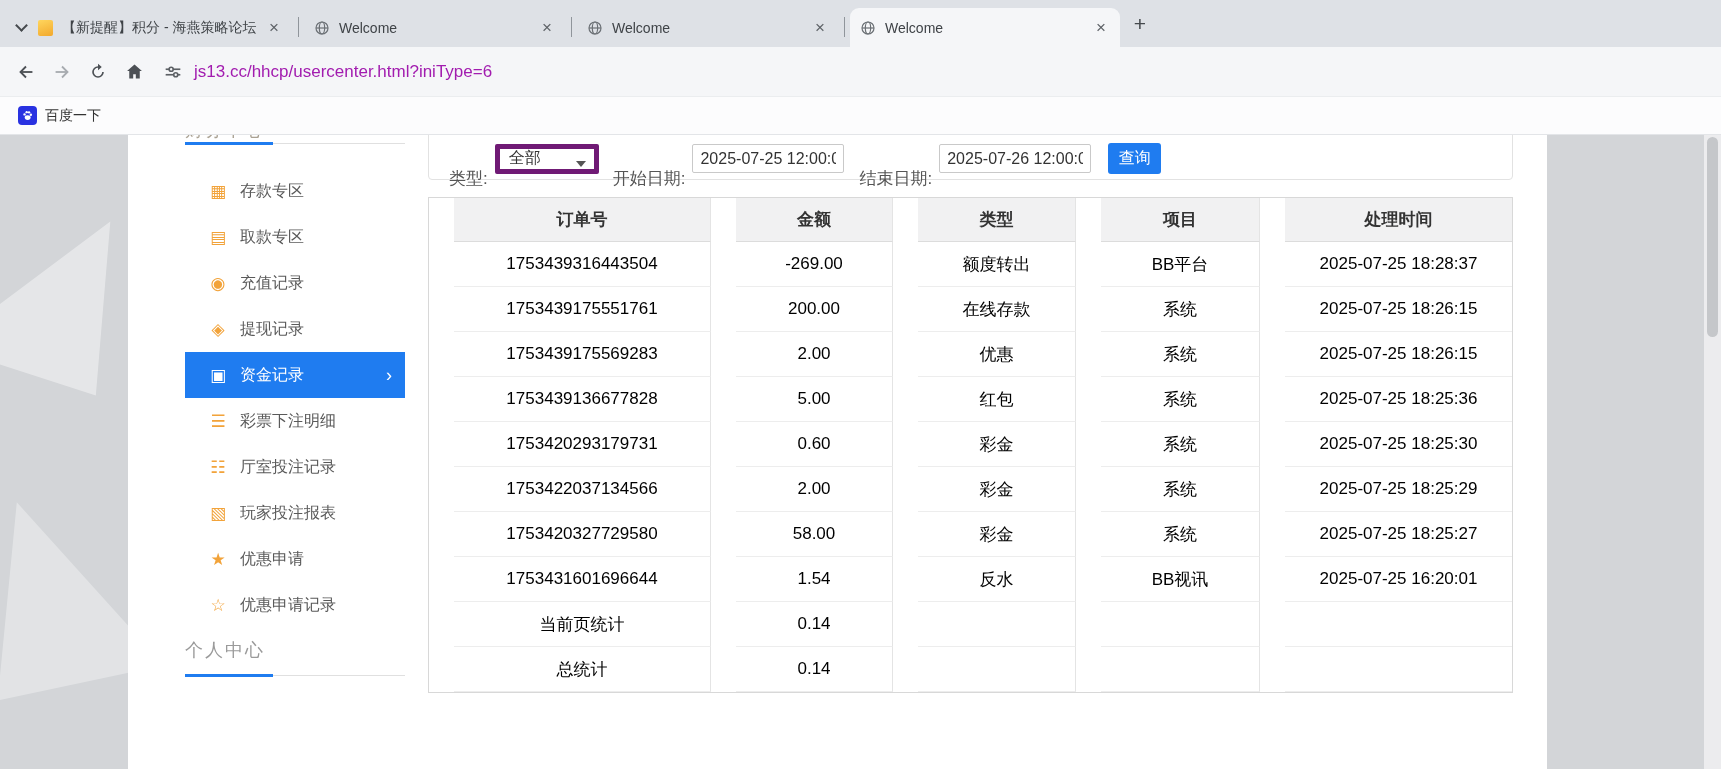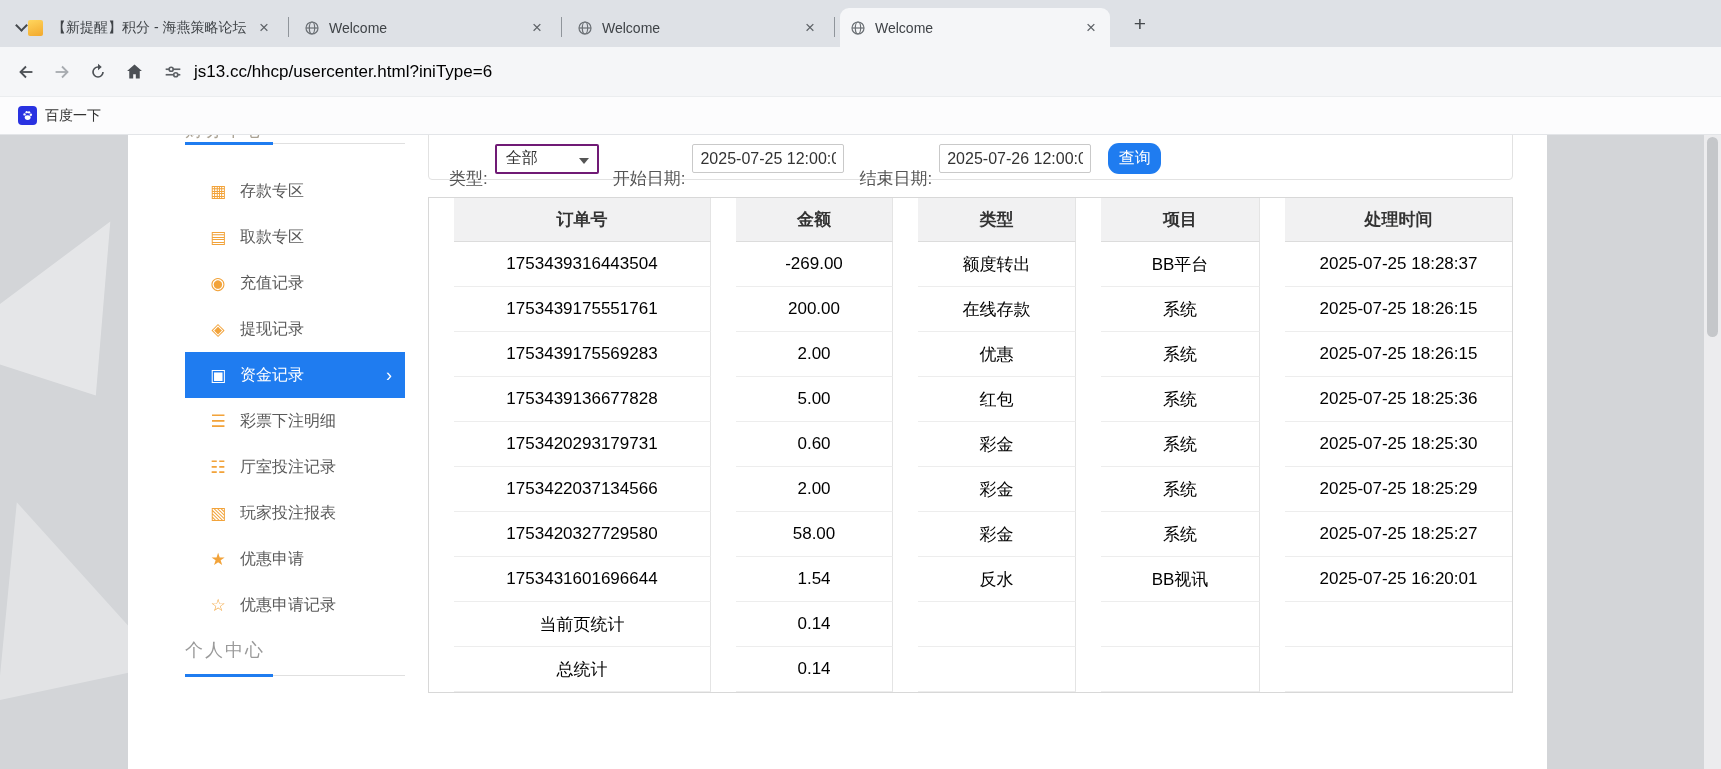--- a/index.html
+++ b/index.html
@@ -9,40 +9,40 @@
   }
   *{box-sizing:border-box;margin:0;padding:0;}
   html,body{width:1721px;height:769px;overflow:hidden;}
   body{font-family:"Liberation Sans","DejaVu Sans",sans-serif;background:#fff;}
   .screen{position:relative;width:1721px;height:769px;overflow:hidden;}
 
   
   .tabbar{position:relative;height:47px;background:#dee1e6;}
   .tab-search{position:absolute;left:10px;top:16px;width:22px;height:22px;display:flex;align-items:center;justify-content:center;cursor:pointer;}
   .chev-down{width:9px;height:9px;border-right:2px solid #45494d;border-bottom:2px solid #45494d;transform:rotate(45deg);margin-top:-4px;}
-  .tabs{position:absolute;left:18px;bottom:0;display:flex;align-items:flex-end;height:47px;}
+  .tabs{position:absolute;left:28px;bottom:0;display:flex;align-items:flex-end;height:47px;}
   .tab{height:39px;display:flex;align-items:center;padding:0 10px;border-radius:9px 9px 0 0;color:#3f4347;position:relative;cursor:pointer;}
   .tab .title{font-size:14px;white-space:nowrap;overflow:hidden;text-overflow:ellipsis;flex:1;}
   .tab .close{margin-left:8px;font-size:17px;line-height:1;color:#5f6368;padding:1px 4px;border-radius:50%;cursor:pointer;}
   .tab.active{background:#f5f6f8;}
   .tab.w1{width:265px;}
   .tab.w2{width:262px;}
   .tab.w4{width:270px;}
   .tab-sep{width:1px;height:20px;background:#90959b;margin:0 5px 10px 5px;align-self:flex-end;}
   .doc-ico{width:15px;height:16px;background:linear-gradient(160deg,#ffd65e,#f2a82c);border-radius:2px;margin-right:9px;flex:none;}
   .globe{width:16px;height:16px;margin-right:9px;flex:none;color:#6b7075;}
   .newtab{position:absolute;left:1128px;top:12px;width:24px;height:24px;display:flex;align-items:center;justify-content:center;font-size:21px;color:#45494d;cursor:pointer;}
 
   
   .navbar{height:50px;background:#f5f6f8;display:flex;align-items:center;padding-left:8px;border-bottom:1px solid #ebedef;}
   .nav-btn{width:36px;height:36px;display:flex;align-items:center;justify-content:center;color:#4c5055;cursor:pointer;border-radius:50%;flex:none;}
   .nav-btn.disabled{color:#a7abb0;}
   .addr{display:flex;align-items:center;margin-left:10px;cursor:text;}
   .addr .tune{width:22px;height:22px;color:#5c6artists065;color:#5c6065;margin-right:10px;}
-  .url{font-size:17px;color:#000000;}
+  .url{font-size:17px;color:#a21caf;}
 
   
   .bookbar{height:38px;background:#fcfcfd;border-bottom:1px solid #e3e5e8;display:flex;align-items:center;padding-left:10px;}
   .bm{display:flex;align-items:center;gap:8px;padding:4px 8px;border-radius:4px;cursor:pointer;}
   .bm-ico{width:19px;height:19px;background:var(--baidu-blue,#2932e1);border-radius:4px;display:flex;align-items:center;justify-content:center;flex:none;}
   .bm-label{font-size:14px;color:#333;}
 
   
   .content{position:absolute;top:135px;left:0;right:0;bottom:0;background:#d3d5d8;overflow:hidden;}
   .tri{position:absolute;width:0;height:0;}
@@ -62,24 +62,24 @@
   .item .chevr{position:absolute;right:13px;font-size:18px;color:#fff;display:none;}
   .item.active .chevr{display:block;}
   .side-bottom{position:absolute;left:57px;top:503px;width:220px;font-size:18px;color:#9a9a9a;letter-spacing:2px;}
   .side-bot-line{position:absolute;left:57px;top:540px;width:220px;height:1px;background:#e0e0e0;}
   .side-bot-blue{position:absolute;left:57px;top:539px;width:88px;height:3px;background:var(--accent,#1f7cf0);}
 
   
   .main{position:absolute;left:300px;top:0;width:1085px;}
   .filterbox{position:absolute;top:-12px;left:0;width:1085px;height:57px;border:1px solid #e2e2e2;border-radius:4px;background:#fff;display:flex;align-items:center;padding:14px 18px 0 20px;}
   .flabel{font-size:17px;color:#555;margin-right:7px;white-space:nowrap;margin-top:40px;}
-  .sel{width:104px;height:30px;border:2px solid #701a75;border-radius:2px;display:flex;align-items:center;padding:0 9px;font-size:16px;color:#333;background:#fff;margin-right:14px;position:relative;cursor:pointer;}
+  .sel{width:104px;height:30px;border:5px solid #701a75;border-radius:2px;display:flex;align-items:center;padding:0 9px;font-size:16px;color:#333;background:#fff;margin-right:14px;position:relative;cursor:pointer;}
   .sel-arrow{position:absolute;right:8px;top:12px;width:0;height:0;border-left:5px solid transparent;border-right:5px solid transparent;border-top:6px solid #555;}
   .date-input{width:152px;height:29px;border:1px solid #c9c9c9;border-radius:2px;padding:0 7px;font-size:16px;color:#333;margin-right:15px;background:#fff;font-family:"Liberation Sans","DejaVu Sans",sans-serif;}
-  .go-btn{width:53px;height:31px;background:var(--accent,#1f7cf0);color:#fff;border:none;border-radius:11px;font-size:16px;cursor:pointer;margin-left:2px;font-family:"Liberation Sans","DejaVu Sans",sans-serif;}
+  .go-btn{width:53px;height:31px;background:var(--accent,#1f7cf0);color:#fff;border:none;border-radius:3px;font-size:16px;cursor:pointer;margin-left:2px;font-family:"Liberation Sans","DejaVu Sans",sans-serif;}
 
   .tbl{position:absolute;top:62px;left:0;width:1085px;display:grid;grid-template-columns:282px 182px 183px 184px 1fr;border:1px solid #d8d8d8;background:#fff;}
   .cell{display:flex;align-items:center;justify-content:center;border-right:1px solid #e4e4e4;border-bottom:1px solid #ededed;margin-left:25px;}
   .cell:nth-child(5n){border-right:none;}
   .th{height:44px;background:#f1f1f2;font-weight:700;color:#333;font-size:17px;border-bottom:1px solid #dcdcdc;}
   .td{height:45px;font-size:17px;color:#000000;}
 
   
   .scrollbar{position:absolute;right:0;top:0;bottom:0;width:17px;background:#ececee;}
   .thumb{position:absolute;left:3px;top:2px;width:11px;height:200px;background:#c5c7ca;border-radius:6px;cursor:pointer;}

